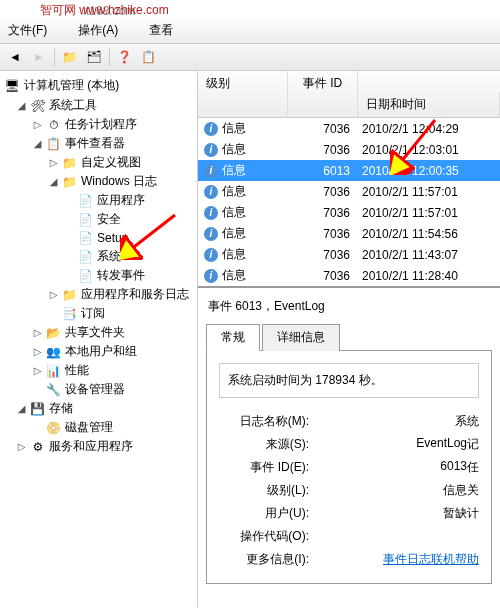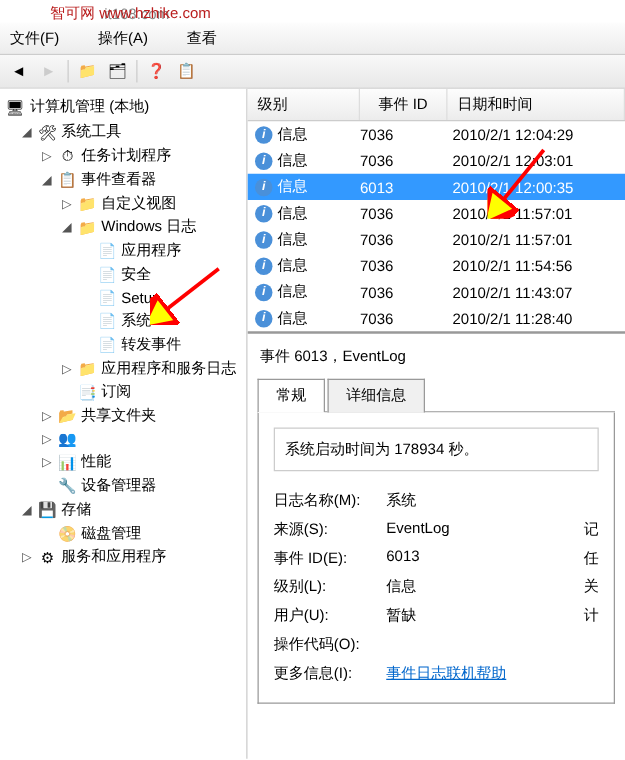--- a/index.html
+++ b/index.html
@@ -16,36 +16,36 @@
 .tree-title { display: flex; align-items: center; gap: 4px; padding: 2px 4px; }
 .tree-node { display: flex; align-items: center; gap: 3px; padding: 1px 0; white-space: nowrap; cursor: default; }
 .tree-children { padding-left: 16px; }
 .toggle { width: 11px; height: 11px; display: inline-flex; align-items: center; justify-content: center; font-size: 10px; color: #555; }
 .ticon { width: 16px; height: 16px; display: inline-flex; align-items: center; justify-content: center; font-size: 12px; }
 .right-pane { flex: 1; display: flex; flex-direction: column; overflow: hidden; }
 .grid-header { display: flex; background: linear-gradient(#fdfdfd, #ececec); border-bottom: 1px solid #ccc; }
 .grid-header > div { padding: 4px 8px; border-right: 1px solid #ddd; }
 .col-level { width: 90px; }
 .col-id { width: 70px; text-align: center; }
-.col-date { flex: 1; }
+.col-date { flex: 1; margin-top: 21px; }
 .grid-body { flex: 0 0 auto; }
 .row { display: flex; padding: 2px 0; align-items: center; }
 .row.selected { background: #3399ff; color: #fff; }
 .row .cell-level { width: 90px; display: flex; align-items: center; gap: 4px; padding-left: 6px; }
-.row .cell-id { width: 70px; text-align: left; padding-right: 8px; }
+.row .cell-id { width: 70px; text-align: right; padding-right: 8px; }
 .row .cell-date { flex: 1; padding-left: 4px; }
 .info-icon { width: 14px; height: 14px; border-radius: 50%; background: #4a90d9; color: #fff; display: inline-flex; align-items: center; justify-content: center; font-size: 10px; font-weight: bold; font-style: italic; }
 .detail-pane { border-top: 2px solid #999; flex: 1; padding: 6px 8px; overflow: hidden; }
 .detail-title { padding: 4px 0 8px 2px; }
 .tabs { display: flex; border-bottom: 1px solid #999; text-align: right; }
 .tab { padding: 4px 14px; border: 1px solid #999; border-bottom: none; margin-right: 2px; background: #f0f0f0; position: relative; top: 1px; }
 .tab.active { background: #fff; border-bottom: 1px solid #fff; }
 .tab-content { border: 1px solid #999; border-top: none; padding: 12px; background: #fff; }
 .summary-box { border: 1px solid #ccc; padding: 8px; margin-bottom: 12px; }
-.prop-row { display: flex; padding: 3px 0; }
+.prop-row { display: flex; padding: 3px 0; text-align: right; }
 .prop-label { width: 90px; }
 .prop-val { flex: 1; }
 .link { color: #0066cc; text-decoration: underline; cursor: pointer; }
 .arrow { position: absolute; z-index: 50; }
 .arrow-head { fill: #ff0; stroke: #f00; stroke-width: 2; }
 </style>
 </head>
 <body>
 
 <div class="watermark">智可网 www.hzhike.com</div>
@@ -141,20 +141,21 @@
           </div>
         </div>
         <div class="tree-node">
           <span class="toggle">▷</span>
           <span class="ticon">📂</span>
           <span>共享文件夹</span>
         </div>
         <div class="tree-node">
           <span class="toggle">▷</span>
           <span class="ticon">👥</span>
+          <span>本地用户和组</span>
         </div>
         <div class="tree-node">
           <span class="toggle">▷</span>
           <span class="ticon">📊</span>
           <span>性能</span>
         </div>
         <div class="tree-node">
           <span class="toggle"></span>
           <span class="ticon">🔧</span>
           <span>设备管理器</span>

